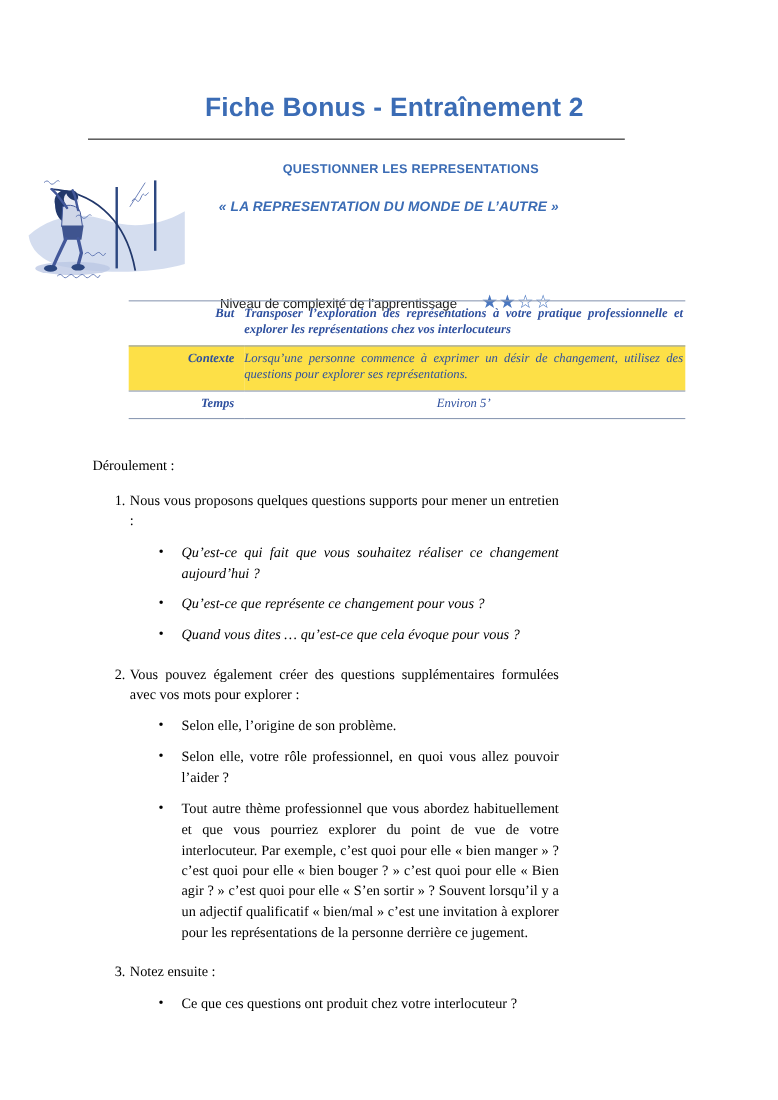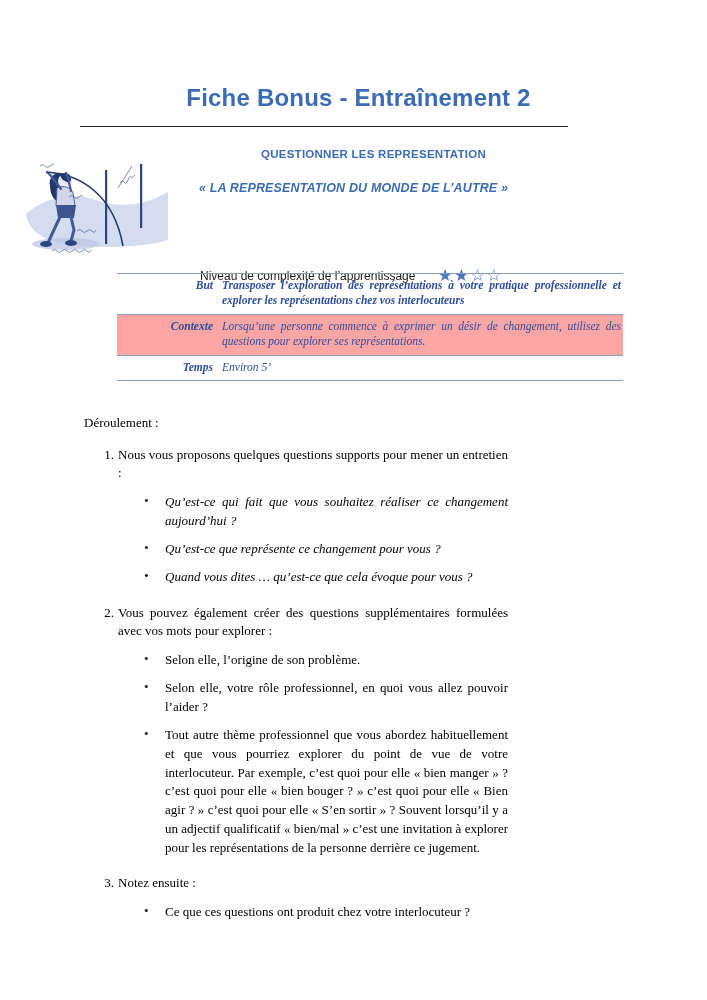--- a/index.html
+++ b/index.html
@@ -110,39 +110,39 @@
     border-collapse: collapse;
     font-size: 11.5px;
   }
   .info-table td {
     padding: 4px 0 5px 0;
     vertical-align: top;
     line-height: 1.34;
   }
   .info-table tr { border-top: 1.3px solid #8d9bb4; }
   .info-table tr:last-child { border-bottom: 1.3px solid #8d9bb4; }
-  .info-table tr.shaded { background: #fca5a5; }
+  .info-table tr.shaded { background: #fde047; }
   .cell-label {
     width: 96px;
     text-align: right;
     padding-right: 9px !important;
     font-weight: bold;
     font-style: italic;
     color: #2d4f9e;
     white-space: nowrap;
   }
   .cell-value {
     text-align: justify;
     text-justify: inter-word;
     font-style: italic;
     color: #2d4f9e;
     padding-right: 2px !important;
   }
   .cell-value.bold { font-weight: bold; margin-top: 36px; }
-  .cell-value.nojust { text-align: left; }
+  .cell-value.nojust { text-align: center; }
 
   
   .body-wrap {
     position: absolute;
     left: 0;
     top: 414px;
     width: 650px;
   }
   .deroulement {
     margin-left: 84px;
@@ -242,21 +242,21 @@
       <path d="M18 18 q3 -3 5 0 t5 0 t4 -1"></path>
       <path d="M47 49 q3 -3 5 0 t5 0 t4 -1"></path>
       <path d="M55 83 q3 -3 5 0 t5 0 t5 0 t4 -1"></path>
       <path d="M96 40 l 14 -22"></path>
       <path d="M98 35 q2 -4 4 -1 t4 -2 t3 -3 t4 -2"></path>
       <path d="M30 103 q3 -3 5 0 t5 0 t5 0 t5 0 t5 0 t5 0 t5 0 t4 -1"></path>
     </g>
   </svg>
 </div>
 
-<div class="subhead1">QUESTIONNER LES REPRESENTATION</div>
+<div class="subhead1">QUESTIONNER LES REPRESENTATIONS</div>
 <div class="subhead2">« LA REPRESENTATION DU MONDE DE L’AUTRE »</div>
 
 <div class="level-row">
   <span class="level-label">Niveau de complexité de l’apprentissage</span>
   <span class="stars">
     <span>★</span>
     <span>★</span>
     <span>☆</span>
     <span>☆</span>
   </span>

